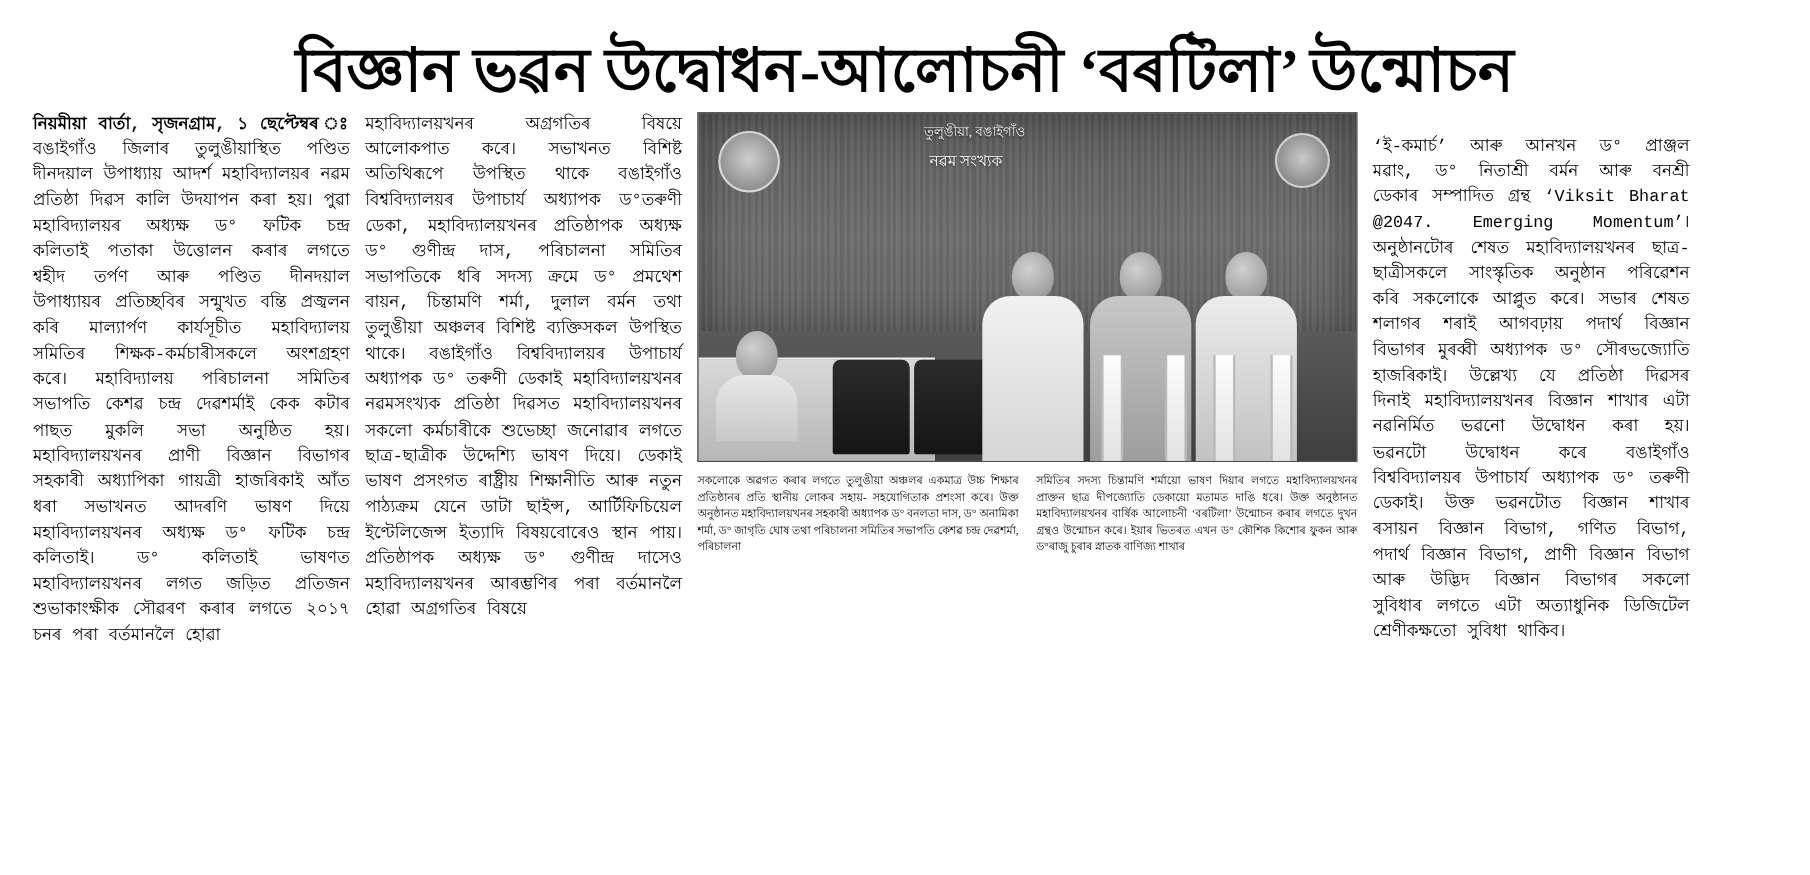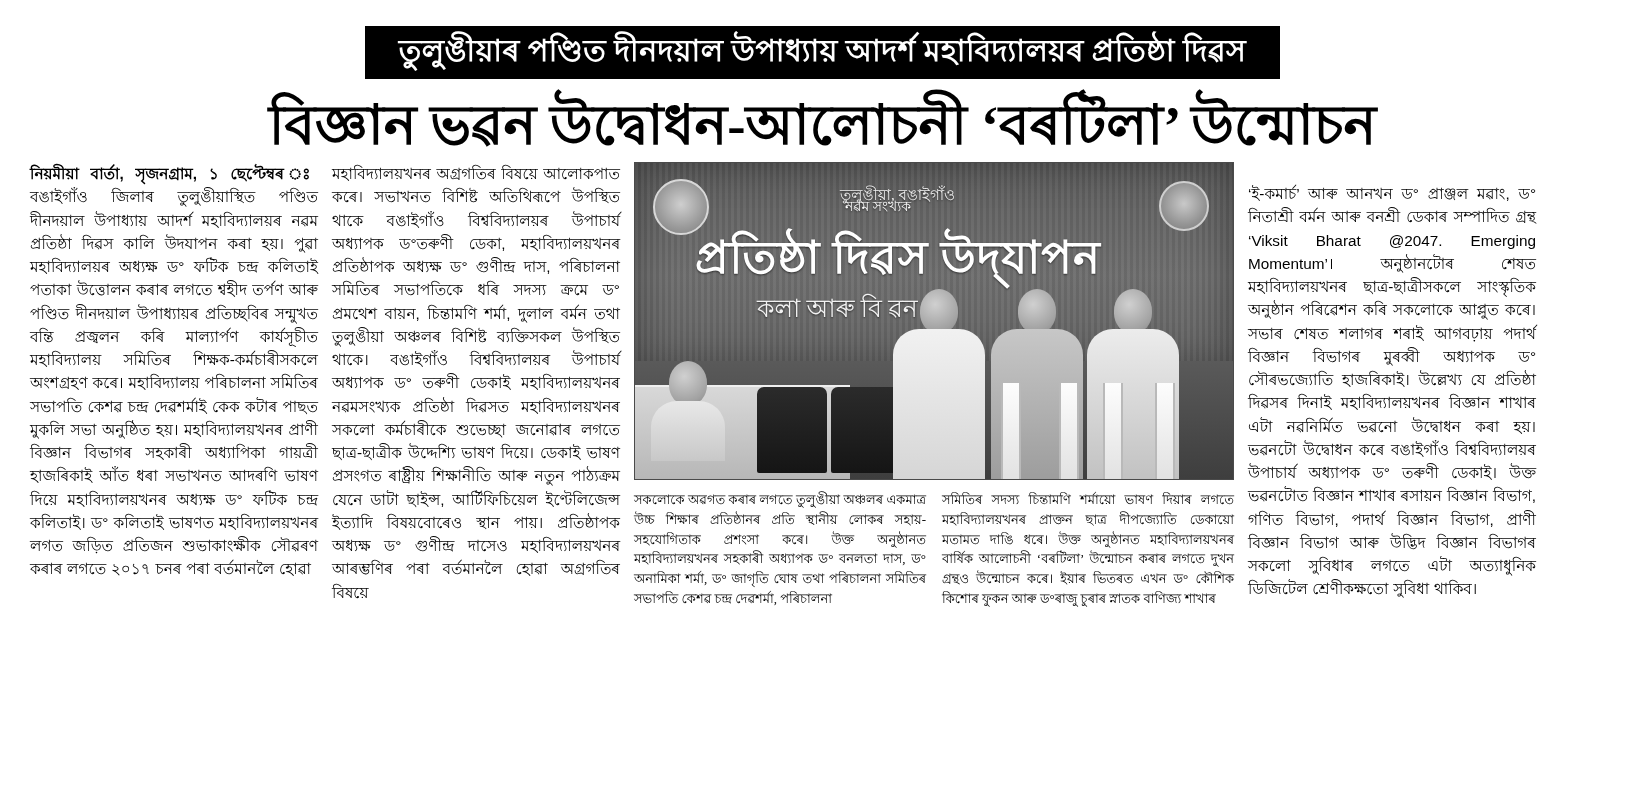--- a/index.html
+++ b/index.html
@@ -54,21 +54,21 @@
   
   .body-grid {
     display: flex;
     gap: 14px;
     margin-top: 6px;
     height: 560px;
   }
   .col {
     width: 288px;
     flex: 0 0 288px;
-    font-family: Liberation Sans, sans-serif;
+    font-family: Liberation Mono, monospace;
     font-size: 15.3px;
     line-height: 1.52;
     text-align: justify;
     text-justify: inter-word;
     word-spacing: 0.5px;
     hyphens: none;
   }
   .col.narrow { width: 288px; flex: 0 0 288px; margin-top: 20px; }
   .col .lede {
     font-weight: bold;
@@ -128,21 +128,21 @@
     border: 2px solid #cfcfcf;
     background: radial-gradient(circle at 50% 45%, #c9c9c9 0%, #959595 60%, #787878 100%);
   }
   .photo .btxt {
     position: absolute;
     color: #efefef;
     font-family: "Liberation Serif", serif;
     text-shadow: 0 1px 2px rgba(0,0,0,0.55);
     white-space: nowrap;
   }
-  .photo .btxt.l1 { top: 20px;  left: 205px; font-size: 15px; }
+  .photo .btxt.l1 { top: 8px;  left: 205px; font-size: 12px; }
   .photo .btxt.l2 { top: 32px; left: 210px; font-size: 14px; color: #fff; }
   .photo .btxt.l3 {
     top: 60px; left: 60px; font-size: 45px; font-weight: bold; color: #fff;
     letter-spacing: 1px;
   }
   .photo .btxt.l4 { top: 126px; left: 122px; font-size: 25px; color: #f2f2f2; }
   .photo .btxt.l5 { top: 168px; left: 38px; font-size: 16px; color: #e8e8e8; }
   .photo .stage {
     position: absolute;
     left: 0; right: 0; bottom: 0;
@@ -201,33 +201,30 @@
 
   .cap-cols {
     display: flex;
     gap: 16px;
     margin-top: 10px;
   }
   .cap-col {
     width: 292px;
     flex: 0 0 292px;
     font-family: "Liberation Serif", serif;
-    font-size: 13px;
+    font-size: 10px;
     line-height: 1.52;
     text-align: justify;
   }
 </style>
 </head>
 <body>
 
 <div class="page">
 
-  <div class="kicker-wrap">
-    <div class="kicker">তুলুঙীয়াৰ পণ্ডিত দীনদয়াল উপাধ্যায় আদৰ্শ মহাবিদ্যালয়ৰ প্ৰতিষ্ঠা দিৱস</div>
-  </div>
 
   <div class="headline">বিজ্ঞান ভৱন উদ্বোধন-আলোচনী ‘বৰটিলা’ উন্মোচন</div>
 
   <div class="body-grid">
 
     <div class="col">
       <p><span class="lede">নিয়মীয়া বাৰ্তা, সৃজনগ্ৰাম, ১ ছেপ্টেম্বৰ ঃ</span> <span>বঙাইগাঁও জিলাৰ তুলুঙীয়াস্থিত পণ্ডিত দীনদয়াল উপাধ্যায় আদৰ্শ মহাবিদ্যালয়ৰ নৱম প্ৰতিষ্ঠা দিৱস কালি উদযাপন কৰা হয়। পুৱা মহাবিদ্যালয়ৰ অধ্যক্ষ ড° ফটিক চন্দ্ৰ কলিতাই পতাকা উত্তোলন কৰাৰ লগতে শ্বহীদ তৰ্পণ আৰু পণ্ডিত দীনদয়াল উপাধ্যায়ৰ প্ৰতিচ্ছবিৰ সন্মুখত বন্তি প্ৰজ্বলন কৰি মাল্যাৰ্পণ কাৰ্যসূচীত মহাবিদ্যালয় সমিতিৰ শিক্ষক-কৰ্মচাৰীসকলে অংশগ্ৰহণ কৰে। মহাবিদ্যালয় পৰিচালনা সমিতিৰ সভাপতি কেশৱ চন্দ্ৰ দেৱশৰ্মাই কেক কটাৰ পাছত মুকলি সভা অনুষ্ঠিত হয়। মহাবিদ্যালয়খনৰ প্ৰাণী বিজ্ঞান বিভাগৰ সহকাৰী অধ্যাপিকা গায়ত্ৰী হাজৰিকাই আঁত ধৰা সভাখনত আদৰণি ভাষণ দিয়ে মহাবিদ্যালয়খনৰ অধ্যক্ষ ড° ফটিক চন্দ্ৰ কলিতাই। ড° কলিতাই ভাষণত মহাবিদ্যালয়খনৰ লগত জড়িত প্ৰতিজন শুভাকাংক্ষীক সৌৱৰণ কৰাৰ লগতে ২০১৭ চনৰ পৰা বৰ্তমানলৈ হোৱা</span></p>
     </div>
 
     <div class="col">
@@ -237,22 +234,20 @@
     <div class="col-mid">
       <div class="photo">
         <div class="wall"></div>
         <div class="banner">
           <div class="banner-tex"></div>
         </div>
         <div class="emblem"></div>
         <div class="emblem2"></div>
         <div class="btxt l1">তুলুঙীয়া, বঙাইগাঁও</div>
         <div class="btxt l2">নৱম সংখ্যক</div>
-        <div class="btxt l3">প্ৰতিষ্ঠা দিৱস উদ্‌যাপন</div>
-        <div class="btxt l4">কলা আৰু বি       ৱন</div>
 
         <div class="stage"></div>
         <div class="table"></div>
         <div class="chair c1"></div>
         <div class="chair c2"></div>
 
         <div class="person a">
           <div class="p-head"></div>
           <div class="p-body"></div>
         </div>

